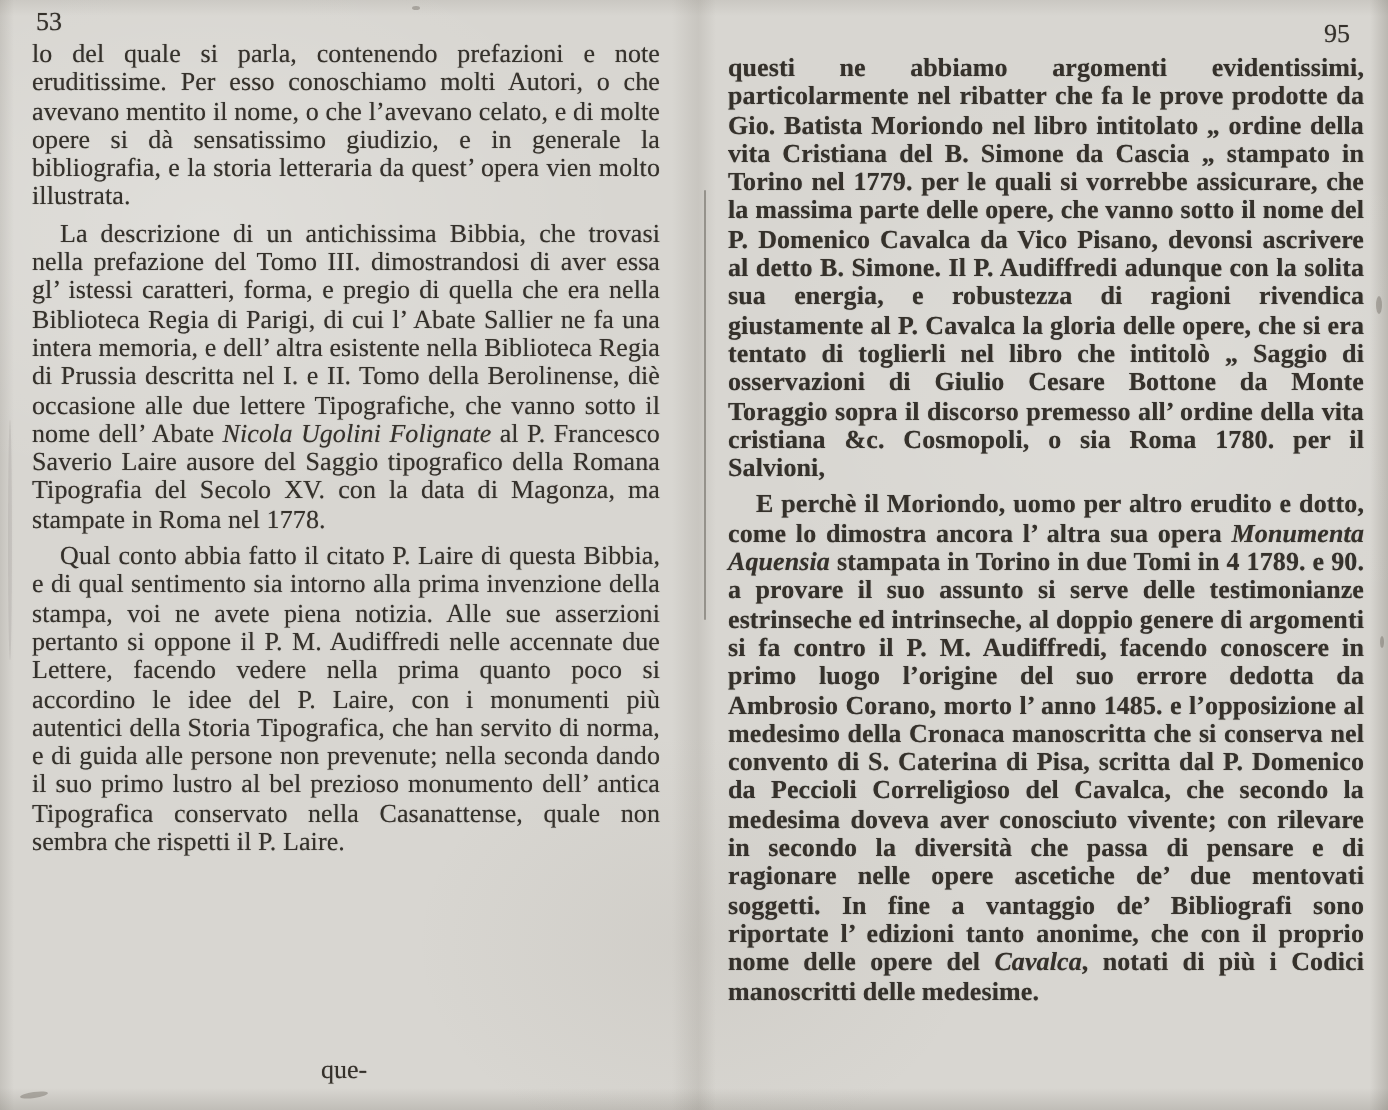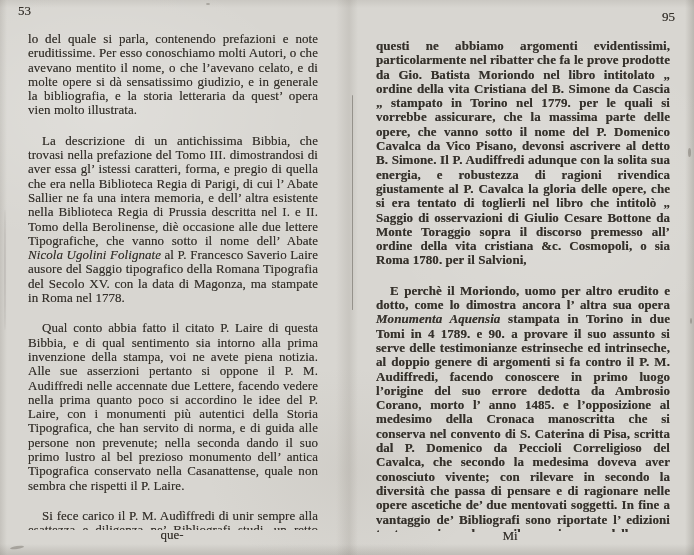--- a/index.html
+++ b/index.html
@@ -25,21 +25,21 @@
     font-size:13px;
     line-height:14.3px;
     text-align:justify;
     letter-spacing:0.05px;
     overflow:hidden;
     text-shadow:0 0 0.5px rgba(46,42,36,0.55);
     hyphens:auto;
   }
   #left-text{left:12px;top:16px;width:322px;height:514px;}
   #right-text{left:360px;top:23px;width:326px;height:509px;font-weight:bold;}
-  .para{margin:16px;}
+  .para{margin:4px;}
   .para.indent{text-indent:14px;}
   .it{font-style:italic;}
   .pagenum{
     position:absolute;
     font-size:13px;
     text-shadow:0 0 0.5px rgba(46,42,36,0.55);
   }
   #pagenum-left{left:18px;top:3px;}
   #pagenum-right{left:662px;top:9px;}
   .flowmark{
@@ -76,31 +76,29 @@
   <div class="gutter-line"></div>
 
   <div class="pagenum" id="pagenum-left">53</div>
 
   <div class="pagenum" id="pagenum-right">95</div>
 
   <div class="page-text" id="left-text">
       <p class="para"><span class="">lo del quale si parla, contenendo prefazioni e note eruditissime. Per esso conoschiamo molti Autori, o che avevano mentito il nome, o che l’avevano celato, e di molte opere si dà sensatissimo giudizio, e in generale la bibliografia, e la storia letteraria da quest’ opera vien molto illustrata.</span></p>
       <p class="para indent"><span class="">La descrizione di un antichissima Bibbia, che trovasi nella prefazione del Tomo III. dimostrandosi di aver essa gl’ istessi caratteri, forma, e pregio di quella che era nella Biblioteca Regia di Parigi, di cui l’ Abate Sallier ne fa una intera memoria, e dell’ altra esistente nella Biblioteca Regia di Prussia descritta nel I. e II. Tomo della Berolinense, diè occasione alle due lettere Tipografiche, che vanno sotto il nome dell’ Abate </span><span class="it">Nicola Ugolini Folignate</span><span class=""> al P. Francesco Saverio Laire ausore del Saggio tipografico della Romana Tipografia del Secolo XV. con la data di Magonza, ma stampate in Roma nel 1778.</span></p>
       <p class="para indent"><span class="">Qual conto abbia fatto il citato P. Laire di questa Bibbia, e di qual sentimento sia intorno alla prima invenzione della stampa, voi ne avete piena notizia. Alle sue asserzioni pertanto si oppone il P. M. Audiffredi nelle accennate due Lettere, facendo vedere nella prima quanto poco si accordino le idee del P. Laire, con i monumenti più autentici della Storia Tipografica, che han servito di norma, e di guida alle persone non prevenute; nella seconda dando il suo primo lustro al bel prezioso monumento dell’ antica Tipografica conservato nella Casanattense, quale non sembra che rispetti il P. Laire.</span></p>
-      <p class="para indent"><span class="">Si fece carico il P. M. Audìffredi di unir sempre alla esattezza e diligenza ne’ Bibliografi studj, un retto giudizio, e una ragionata critica, e di</span></p>
     </div>
 
   <div class="page-text" id="right-text">
       <p class="para"><span class="">questi ne abbiamo argomenti evidentissimi, particolarmente nel ribatter che fa le prove prodotte da Gio. Batista Moriondo nel libro intitolato „ ordine della vita Cristiana del B. Simone da Cascia „ stampato in Torino nel 1779. per le quali si vorrebbe assicurare, che la massima parte delle opere, che vanno sotto il nome del P. Domenico Cavalca da Vico Pisano, devonsi ascrivere al detto B. Simone. Il P. Audiffredi adunque con la solita sua energia, e robustezza di ragioni rivendica giustamente al P. Cavalca la gloria delle opere, che si era tentato di toglierli nel libro che intitolò „ Saggio di osservazioni di Giulio Cesare Bottone da Monte Toraggio sopra il discorso premesso all’ ordine della vita cristiana &amp;c. Cosmopoli, o sia Roma 1780. per il Salvioni,</span></p>
       <p class="para indent"><span class="">E perchè il Moriondo, uomo per altro erudito e dotto, come lo dimostra ancora l’ altra sua opera </span><span class="it">Monumenta Aquensia</span><span class=""> stampata in Torino in due Tomi in 4 1789. e 90. a provare il suo assunto si serve delle testimonianze estrinseche ed intrinseche, al doppio genere di argomenti si fa contro il P. M. Audiffredi, facendo conoscere in primo luogo l’origine del suo errore dedotta da Ambrosio Corano, morto l’ anno 1485. e l’opposizione al medesimo della Cronaca manoscritta che si conserva nel convento di S. Caterina di Pisa, scritta dal P. Domenico da Peccioli Correligioso del Cavalca, che secondo la medesima doveva aver conosciuto vivente; con rilevare in secondo la diversità che passa di pensare e di ragionare nelle opere ascetiche de’ due mentovati soggetti. In fine a vantaggio de’ Bibliografi sono riportate l’ edizioni tanto anonime, che con il proprio nome delle opere del </span><span class="it">Cavalca</span><span class="">, notati di più i Codici manoscritti delle medesime.</span></p>
     </div>
 
   <div class="flowmark" id="catchword">que-</div>
 
-  <div class="flowmark" id="signature">Mi</div>
 
   <div class="speck s1"></div>
   <div class="speck s2"></div>
   <div class="speck s3"></div>
   <div class="speck s4"></div>
   <div class="speck s5"></div>
 
 </div>
 
 </body></html>

